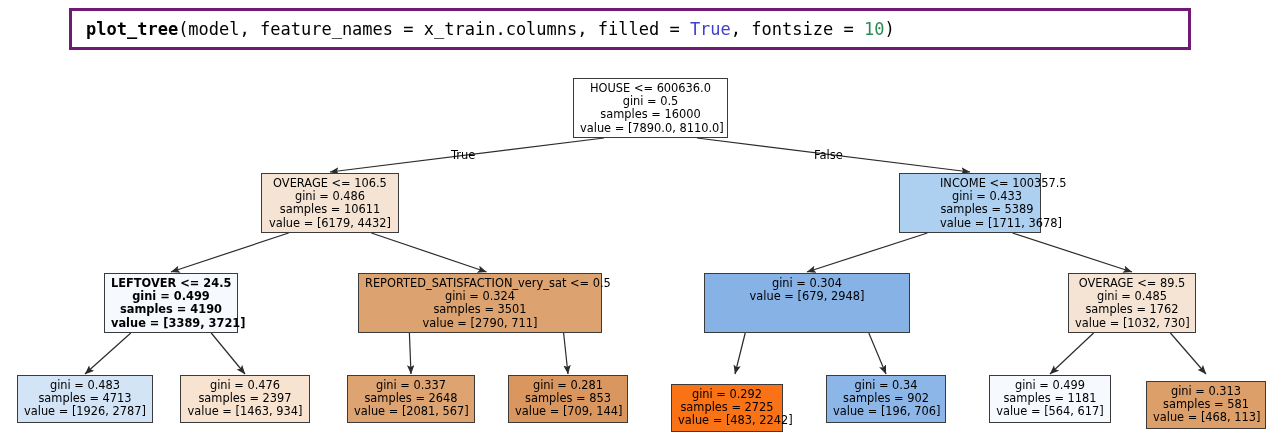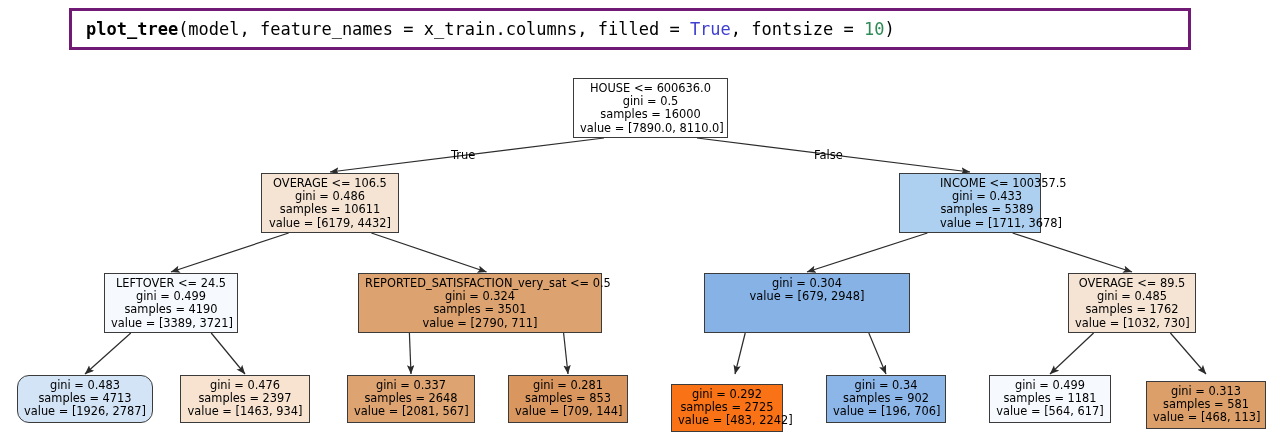--- a/index.html
+++ b/index.html
@@ -124,21 +124,21 @@
         <span class="ln">gini = 0.486</span>
         <span class="ln">samples = 10611</span>
         <span class="ln">value = [6179, 4432]</span>
       </div>
       <div class="node" style="left: 899px; top: 113px; width: 142px; height: 60px; background: rgb(174, 208, 240); padding-left: 40px;">
         <span class="ln">INCOME &lt;= 100357.5</span>
         <span class="ln">gini = 0.433</span>
         <span class="ln">samples = 5389</span>
         <span class="ln">value = [1711, 3678]</span>
       </div>
-      <div class="node" style="left: 104px; top: 213px; width: 134px; height: 60px; background: rgb(246, 250, 254);">
+      <div class="node" style="left: 104px; top: 213px; width: 134px; height: 60px; background: rgb(246, 250, 254); font-weight: bold;">
         <span class="ln">LEFTOVER &lt;= 24.5</span>
         <span class="ln">gini = 0.499</span>
         <span class="ln">samples = 4190</span>
         <span class="ln">value = [3389, 3721]</span>
       </div>
       <div class="node" style="left: 358px; top: 213px; width: 244px; height: 60px; background: rgb(220, 162, 111);">
         <span class="ln">REPORTED_SATISFACTION_very_sat &lt;= 0.5</span>
         <span class="ln">gini = 0.324</span>
         <span class="ln">samples = 3501</span>
         <span class="ln">value = [2790, 711]</span>
@@ -146,21 +146,21 @@
       <div class="node" style="left: 704px; top: 213px; width: 206px; height: 60px; background: rgb(134, 178, 230);">
         <span class="ln">gini = 0.304</span>
         <span class="ln">value = [679, 2948]</span>
       </div>
       <div class="node" style="left: 1068px; top: 213px; width: 128px; height: 60px; background: rgb(245, 228, 211);">
         <span class="ln">OVERAGE &lt;= 89.5</span>
         <span class="ln">gini = 0.485</span>
         <span class="ln">samples = 1762</span>
         <span class="ln">value = [1032, 730]</span>
       </div>
-      <div class="node" style="left: 17px; top: 315px; width: 136px; height: 48px; background: rgb(212, 228, 247); border-radius: 12px;">
+      <div class="node" style="left: 17px; top: 315px; width: 136px; height: 48px; background: rgb(212, 228, 247);">
         <span class="ln">gini = 0.483</span>
         <span class="ln">samples = 4713</span>
         <span class="ln">value = [1926, 2787]</span>
       </div>
       <div class="node" style="left: 180px; top: 315px; width: 130px; height: 48px; background: rgb(247, 227, 208);">
         <span class="ln">gini = 0.476</span>
         <span class="ln">samples = 2397</span>
         <span class="ln">value = [1463, 934]</span>
       </div>
       <div class="node" style="left: 347px; top: 315px; width: 128px; height: 48px; background: rgb(221, 163, 113);">

